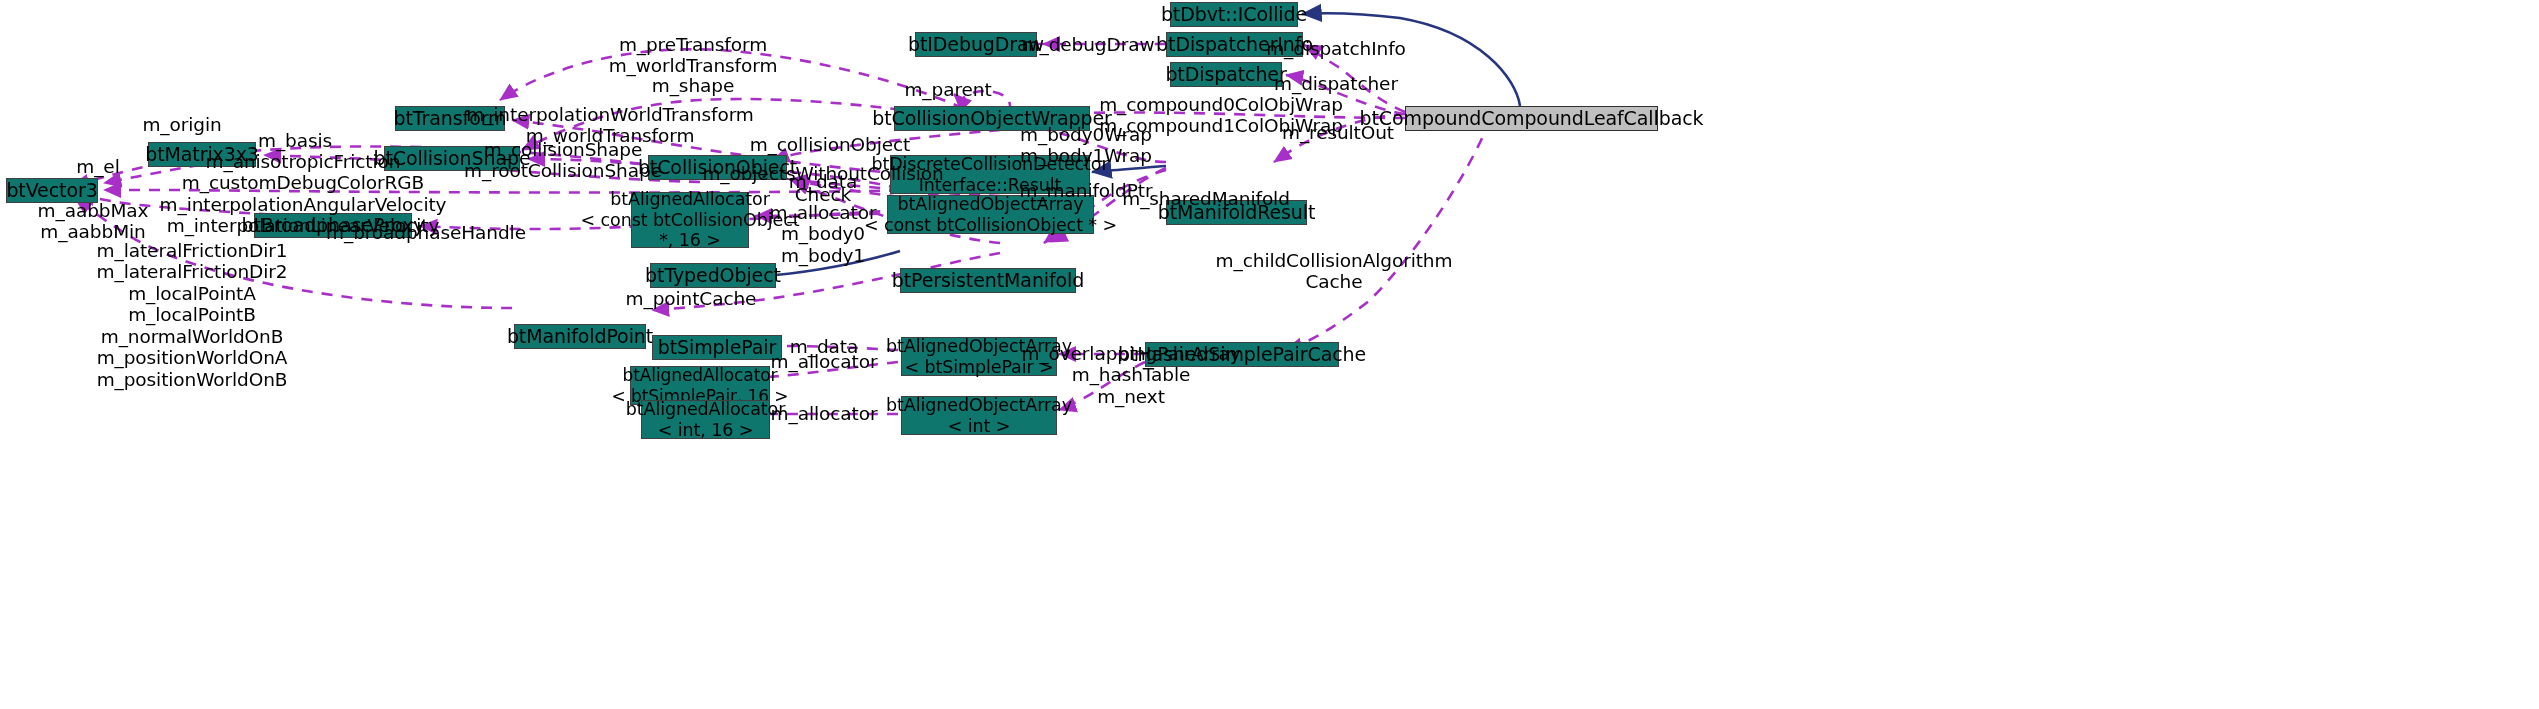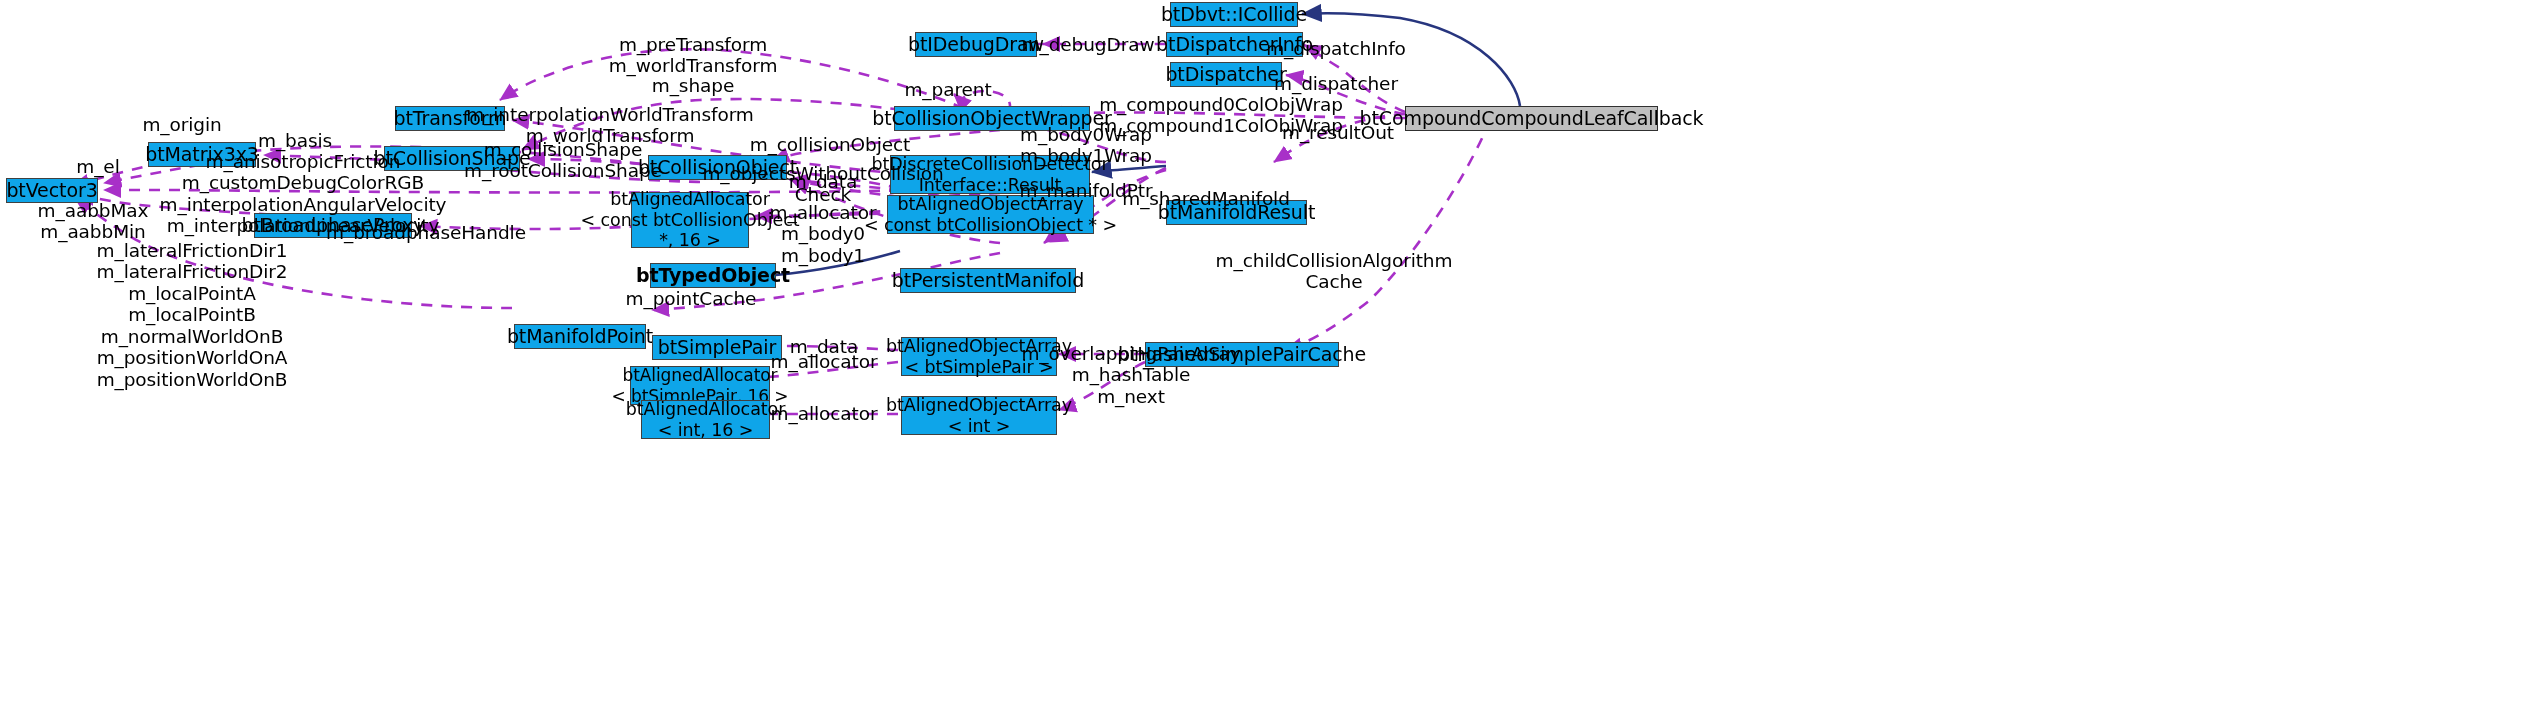--- a/index.html
+++ b/index.html
@@ -18,21 +18,21 @@
   svg.edges {
     position: absolute;
     left: 0; top: 0;
     width: 2539px;
     height: 709px;
   }
   .node {
     position: absolute;
     box-sizing: border-box;
     border: 1.6px solid #404040;
-    background: #0ea5e9;
+    background: #0f766e;
     color: #000000;
     font-size: 19px;
     line-height: 1.18;
     text-align: center;
     display: flex;
     align-items: center;
     justify-content: center;
     white-space: pre;
     letter-spacing: -0.1px;
   }
@@ -144,21 +144,21 @@
       <path d="M 1520 106 C 1516 78 1480 32 1400 18 C 1350 12 1320 13 1302 14" marker-end="url(#ah-navy)"></path>
     </g>
   </svg>
 
   <div class="node" style="left:6px;  top:178px; width:92px;  height:25px;">btVector3</div>
   <div class="node" style="left:148px;top:142px; width:108px; height:25px;">btMatrix3x3</div>
   <div class="node" style="left:395px;top:106px; width:110px; height:25px;">btTransform</div>
   <div class="node" style="left:384px;top:146px; width:136px; height:25px;">btCollisionShape</div>
   <div class="node" style="left:254px;top:213px; width:158px; height:25px;">btBroadphaseProxy</div>
   <div class="node" style="left:514px;top:298px; width:132px; height:25px;margin-top:26px;">btManifoldPoint</div>
-  <div class="node" style="left:650px;top:263px; width:126px; height:25px;font-weight:bold;">btTypedObject</div>
+  <div class="node" style="left:650px;top:263px; width:126px; height:25px;">btTypedObject</div>
   <div class="node" style="left:648px;top:155px; width:139px; height:25px;">btCollisionObject</div>
   <div class="node" style="left:631px;top:192px; width:118px; height:56px; font-size:17.5px;">btAlignedAllocator
 &lt; const btCollisionObject
 *, 16 &gt;</div>
   <div class="node" style="left:652px;top:335px; width:130px; height:25px;">btSimplePair</div>
   <div class="node" style="left:630px;top:366px; width:140px; height:39px; font-size:17px;">btAlignedAllocator
 &lt; btSimplePair, 16 &gt;</div>
   <div class="node" style="left:641px;top:400px; width:129px; height:39px; font-size:17.5px;">btAlignedAllocator
 &lt; int, 16 &gt;</div>
   <div class="node" style="left:894px;top:106px; width:196px; height:25px;">btCollisionObjectWrapper</div>

